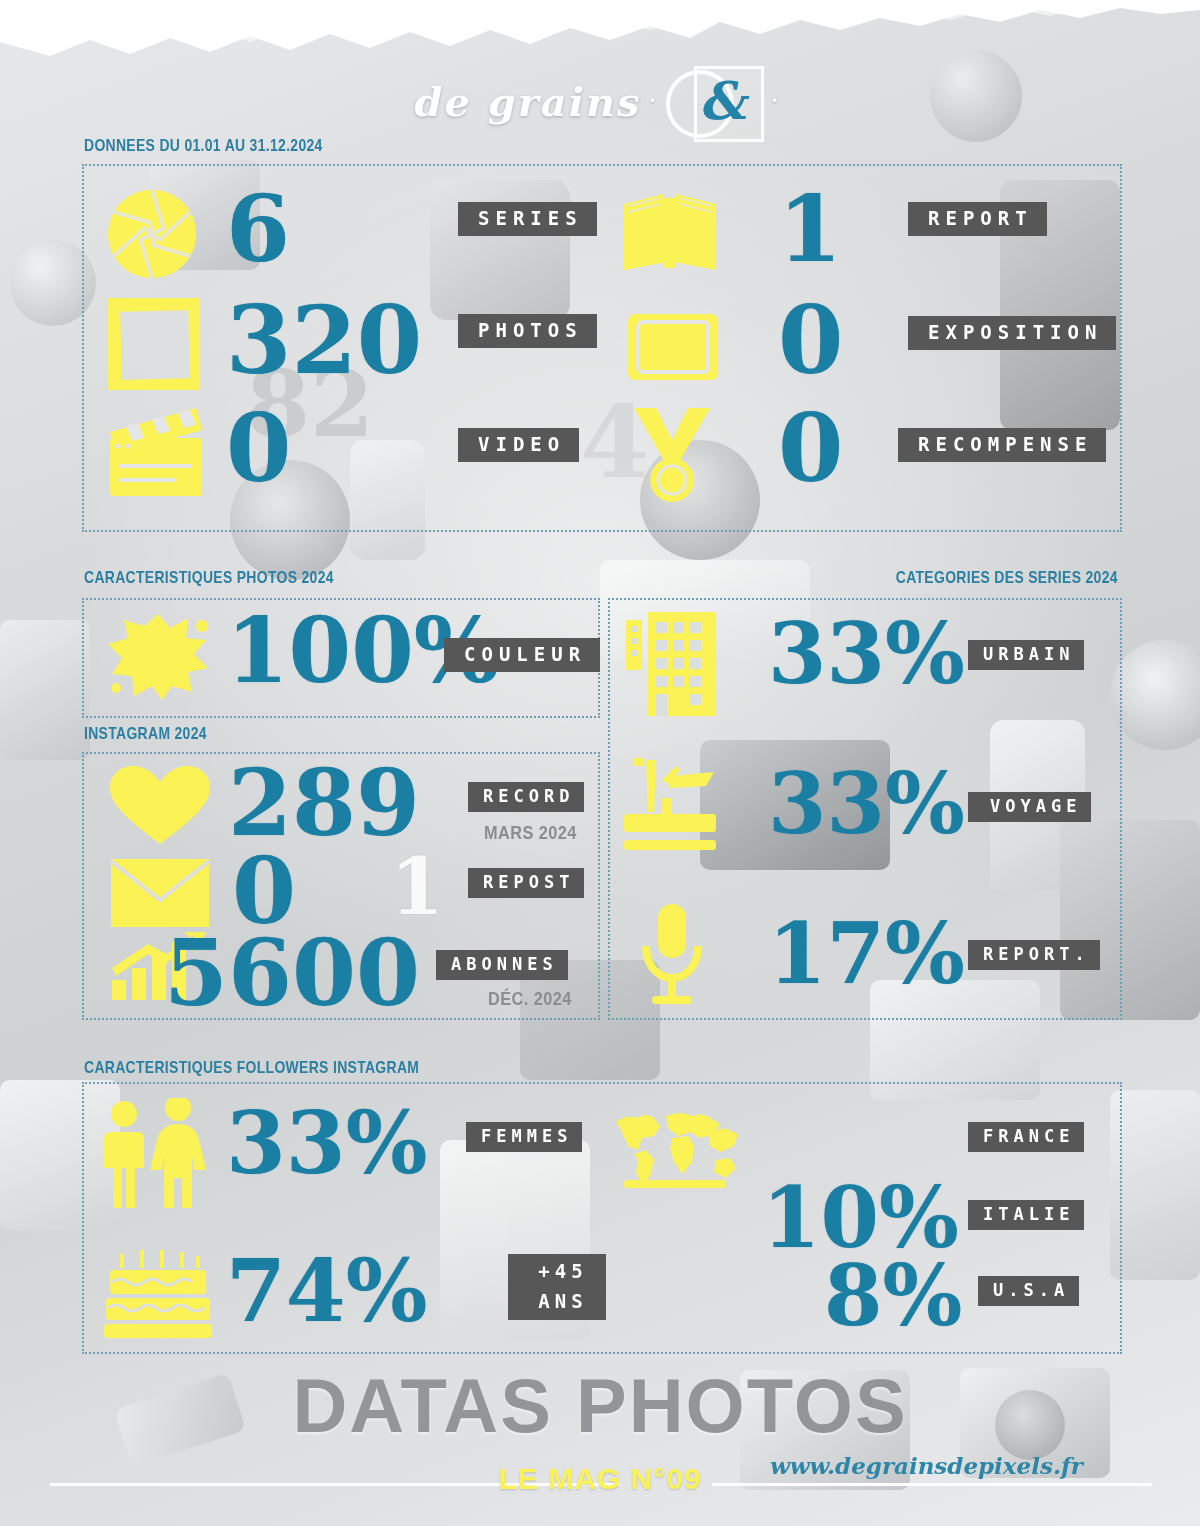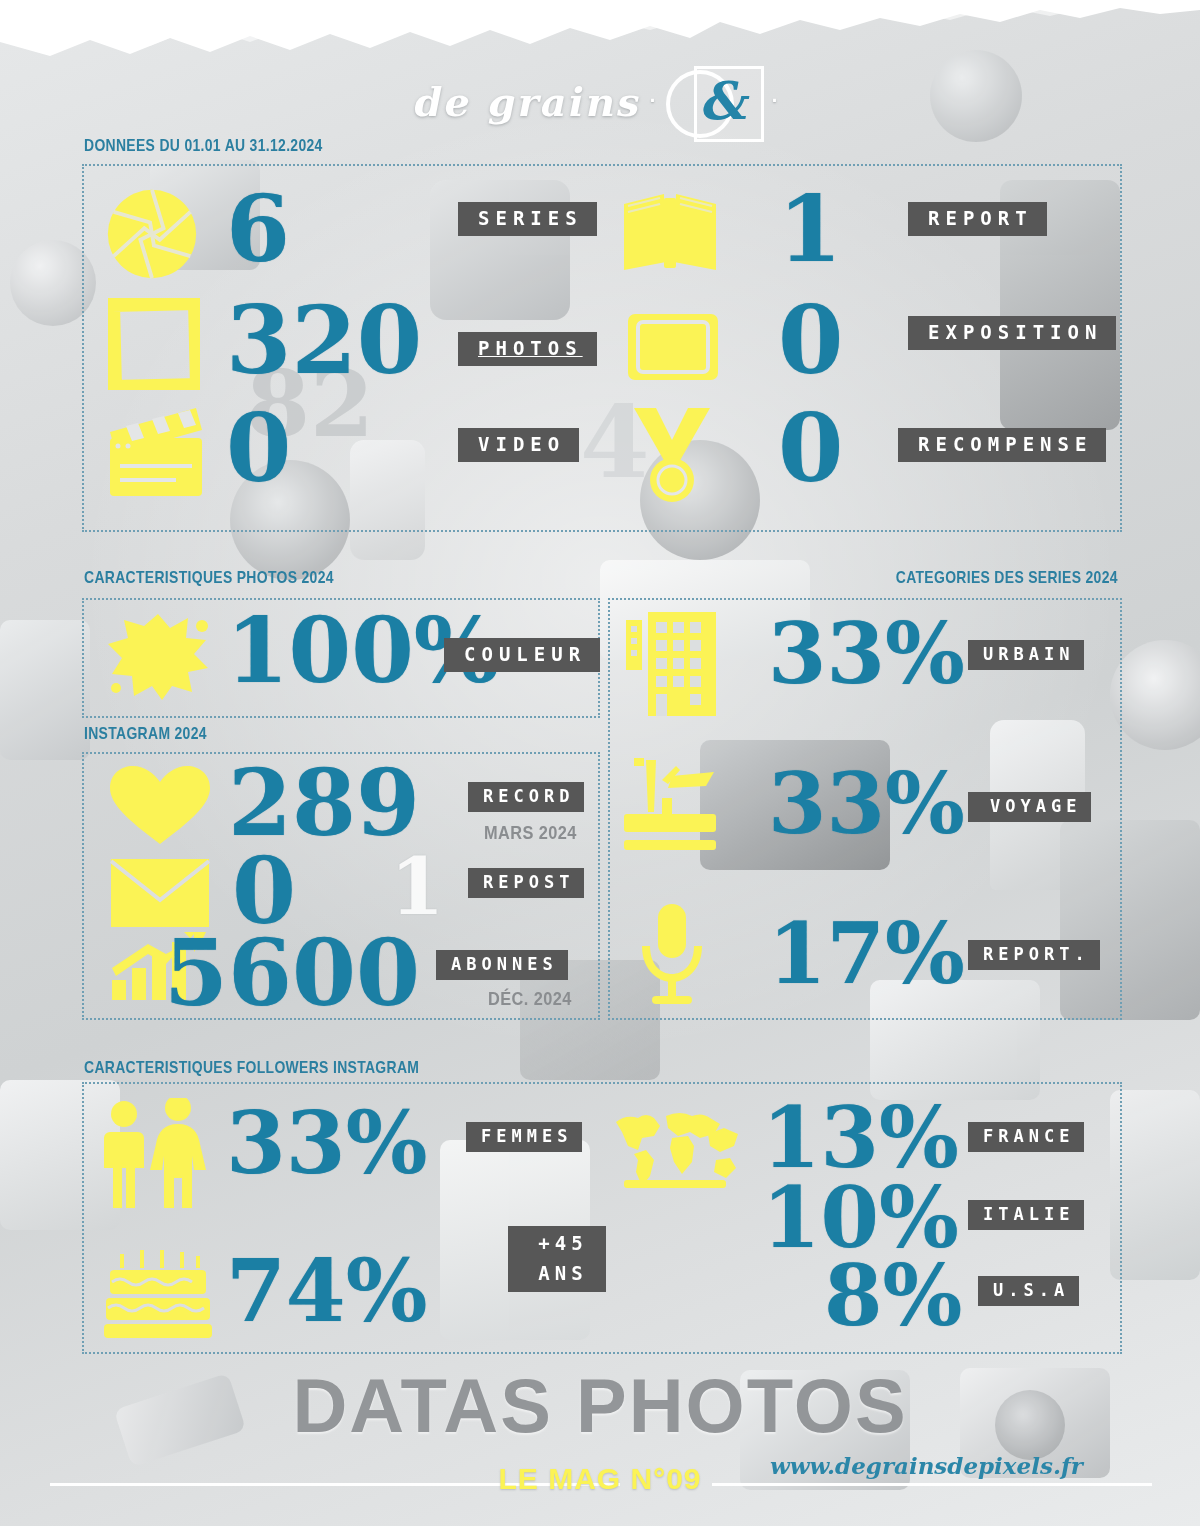--- a/index.html
+++ b/index.html
@@ -238,21 +238,21 @@
   </span>
   <div class="num" style="left:778px;top:186px;font-size:92px;">1</div>
   <div class="chip" style="left:908px;top:202px;">REPORT</div>
 
   <span class="ic" style="left:108px;top:298px;">
     <svg width="92" height="92" viewBox="0 0 92 92">
       <path d="M4 6 L88 4 L90 88 L6 90 Z" fill="none" stroke="currentColor" stroke-width="16" stroke-linejoin="round"></path>
     </svg>
   </span>
   <div class="num" style="left:226px;top:296px;font-size:94px;">320</div>
-  <div class="chip" style="left:458px;top:332px;text-decoration:underline;">PHOTOS</div>
+  <div class="chip" style="left:458px;top:314px;">PHOTOS</div>
 
   <span class="ic" style="left:626px;top:312px;">
     <svg width="94" height="70" viewBox="0 0 94 70">
       <rect x="2" y="2" width="90" height="66" rx="7" fill="currentColor"></rect>
       <rect x="12" y="10" width="70" height="50" rx="5" fill="none" stroke="#e4e6e7" stroke-width="4"></rect>
     </svg>
   </span>
   <div class="num" style="left:778px;top:296px;font-size:94px;">0</div>
   <div class="chip" style="left:908px;top:316px;">EXPOSITION</div>
 
@@ -434,39 +434,38 @@
         <rect x="2" y="50" width="104" height="22" rx="4"></rect>
         <rect x="0" y="76" width="108" height="14" rx="4"></rect>
       </g>
       <g stroke="#dcdfe0" stroke-width="3" fill="none">
         <path d="M8 34 q8 -6 16 0 t16 0 t16 0 t16 0 t16 0"></path>
         <path d="M4 60 q8 -6 16 0 t16 0 t16 0 t16 0 t16 0 t16 0"></path>
       </g>
     </svg>
   </span>
   <div class="num" style="left:226px;top:1250px;font-size:86px;">74%</div>
-  <div class="chip stack" style="left:508px;top:1226px;width:62px;padding-left:24px;">
+  <div class="chip stack" style="left:508px;top:1254px;width:62px;padding-left:24px;">
     <div>+45</div>
     <div style="margin-top:10px;">ANS</div>
   </div>
 
   <span class="ic" style="left:612px;top:1108px;">
     <svg width="136" height="92" viewBox="0 0 136 92">
       <g fill="currentColor">
         <path d="M4 14 q10 -8 22 -4 q8 -6 16 0 l6 8 l-6 10 l-12 2 l-4 12 l-10 -4 l-6 -14 Z"></path>
         <path d="M22 46 l12 -4 l8 10 l-4 16 l-8 10 l-6 -14 l2 -12 Z"></path>
         <path d="M54 8 q14 -6 26 0 q10 -4 18 2 l10 6 l-6 10 l-14 4 l-10 -6 l-12 4 l-10 -8 Z"></path>
         <path d="M60 30 l16 -2 l6 10 l-2 16 l-10 12 l-8 -12 l-4 -14 Z"></path>
         <path d="M96 26 l16 -6 l14 6 l-4 12 l-14 6 l-10 -6 Z"></path>
         <path d="M104 52 l14 -2 l6 10 l-10 10 l-12 -6 Z"></path>
         <rect x="12" y="72" width="102" height="8" rx="3"></rect>
       </g>
     </svg>
   </span>
-  <div class="num" style="left:762px;top:1098px;font-size:84px;">13%</div>
   <div class="chip small" style="left:968px;top:1122px;">FRANCE</div>
 
   <div class="num" style="left:762px;top:1178px;font-size:84px;">10%</div>
   <div class="chip small" style="left:968px;top:1200px;text-align:center;">ITALIE</div>
 
   <div class="num" style="left:824px;top:1256px;font-size:84px;">8%</div>
   <div class="chip small" style="left:978px;top:1276px;">U.S.A</div>
 
   <div id="footer">
     <div id="datas">DATAS PHOTOS</div>

